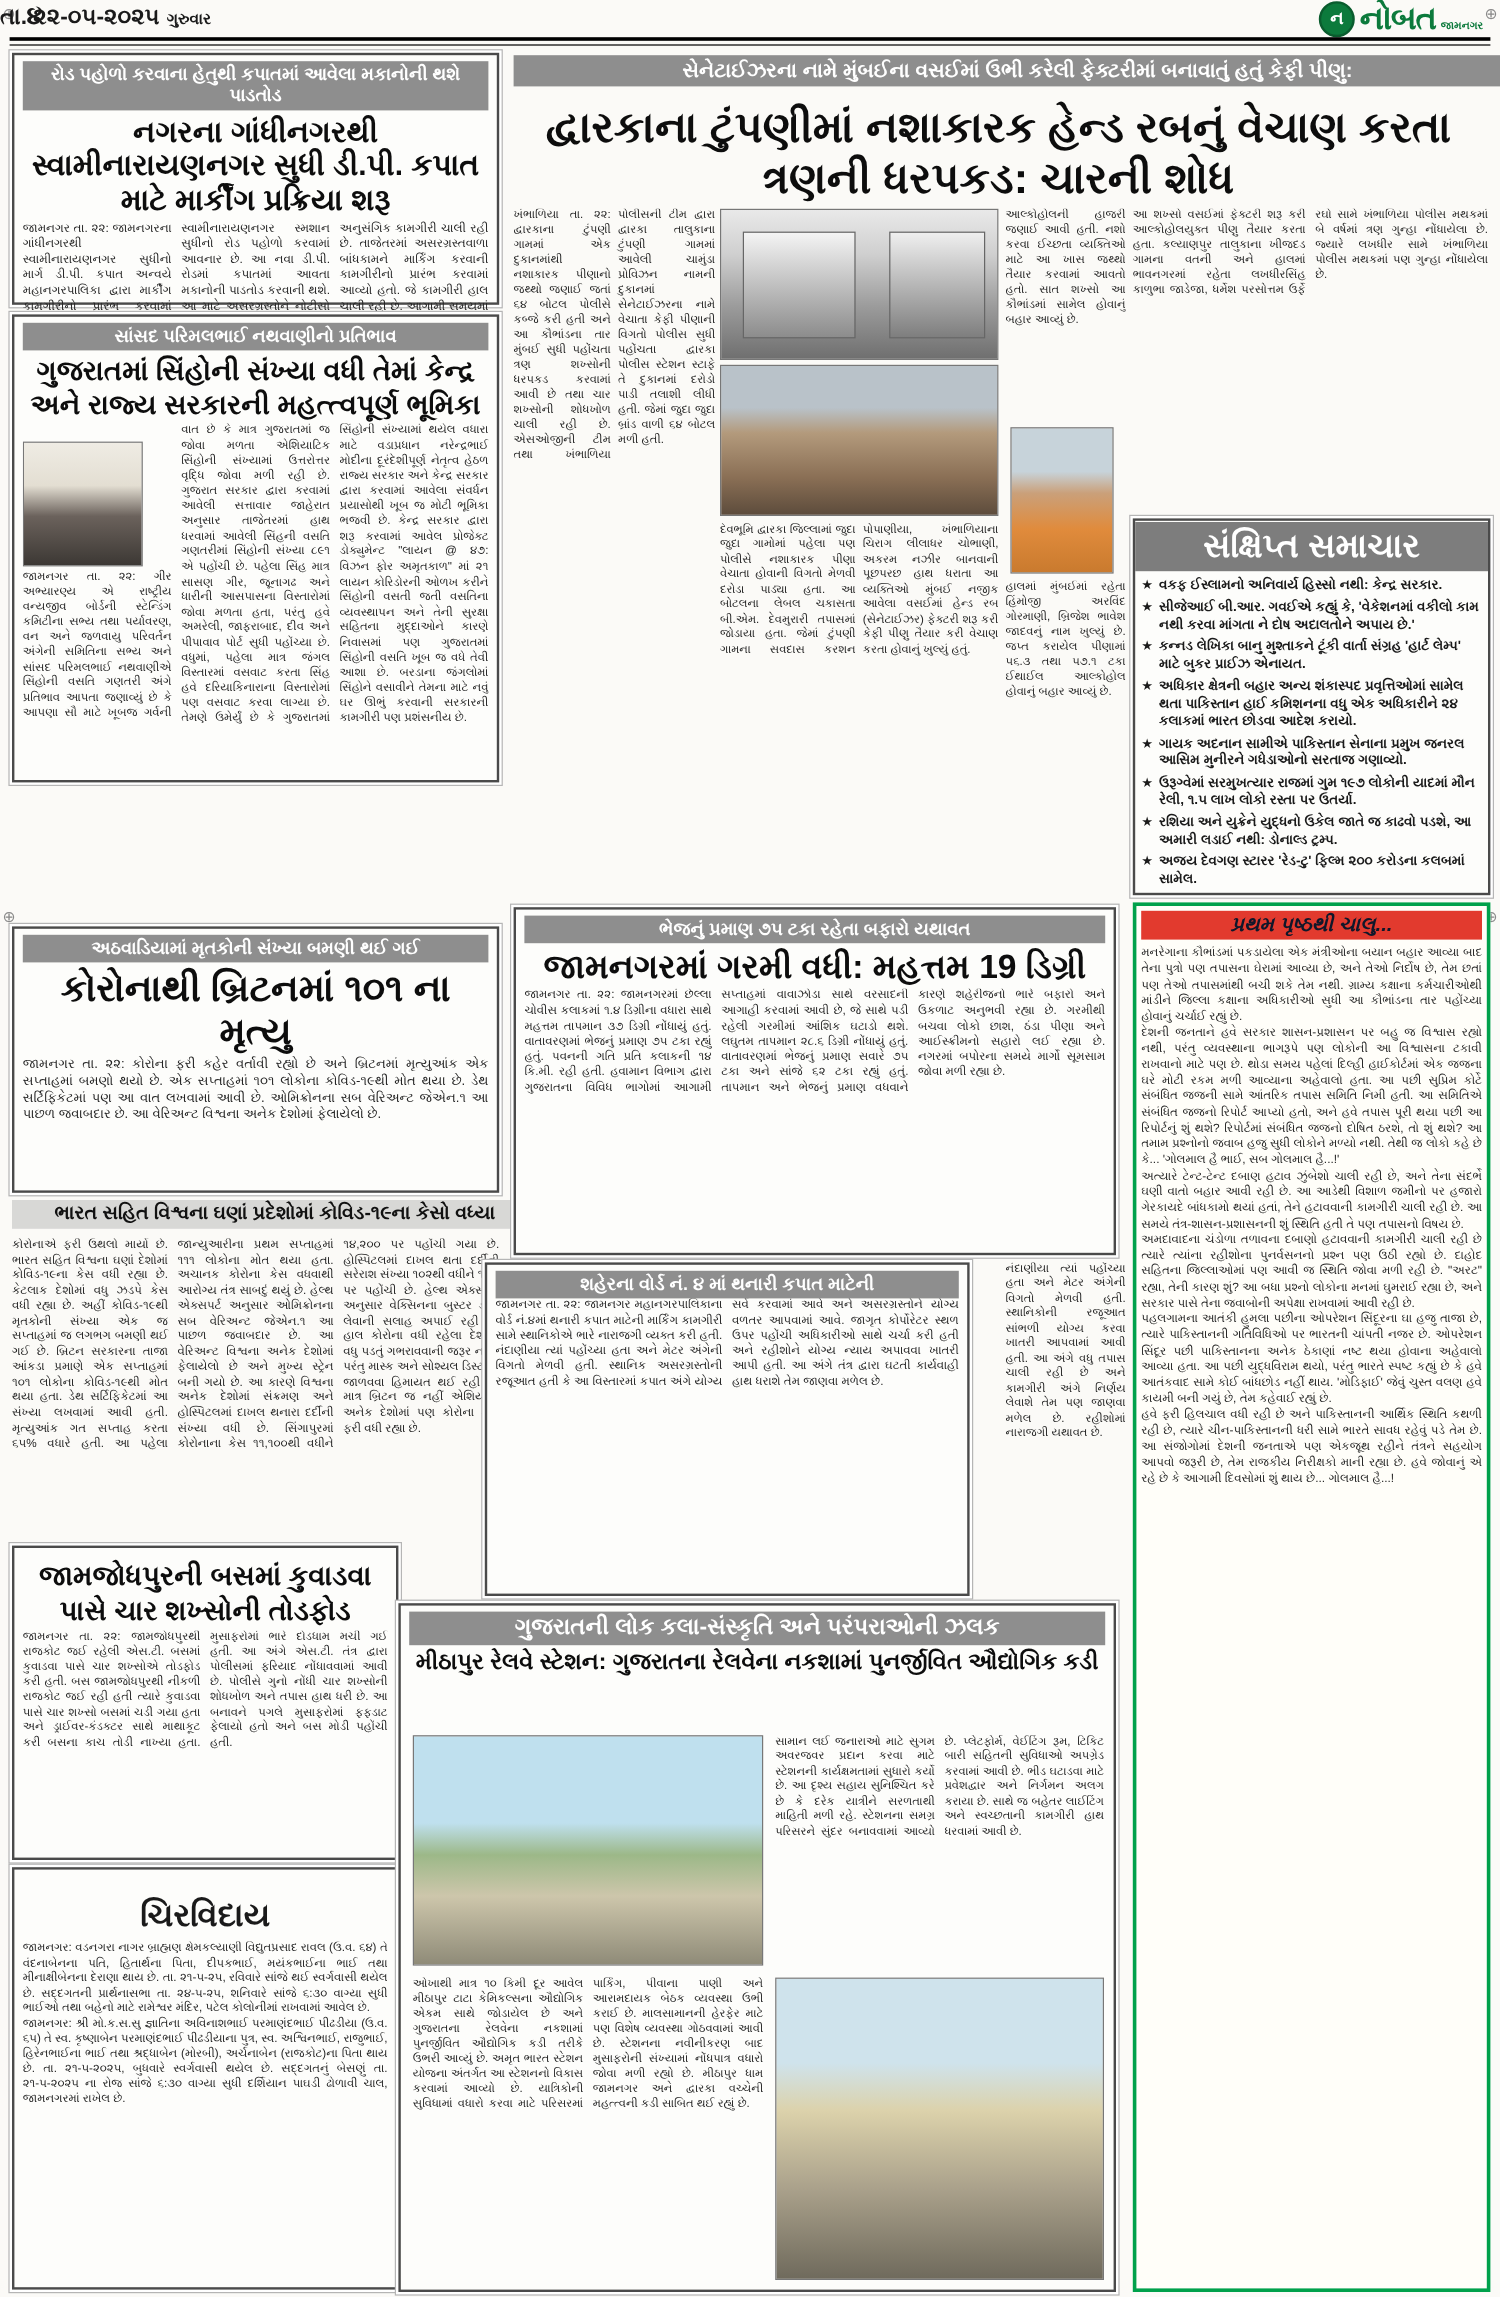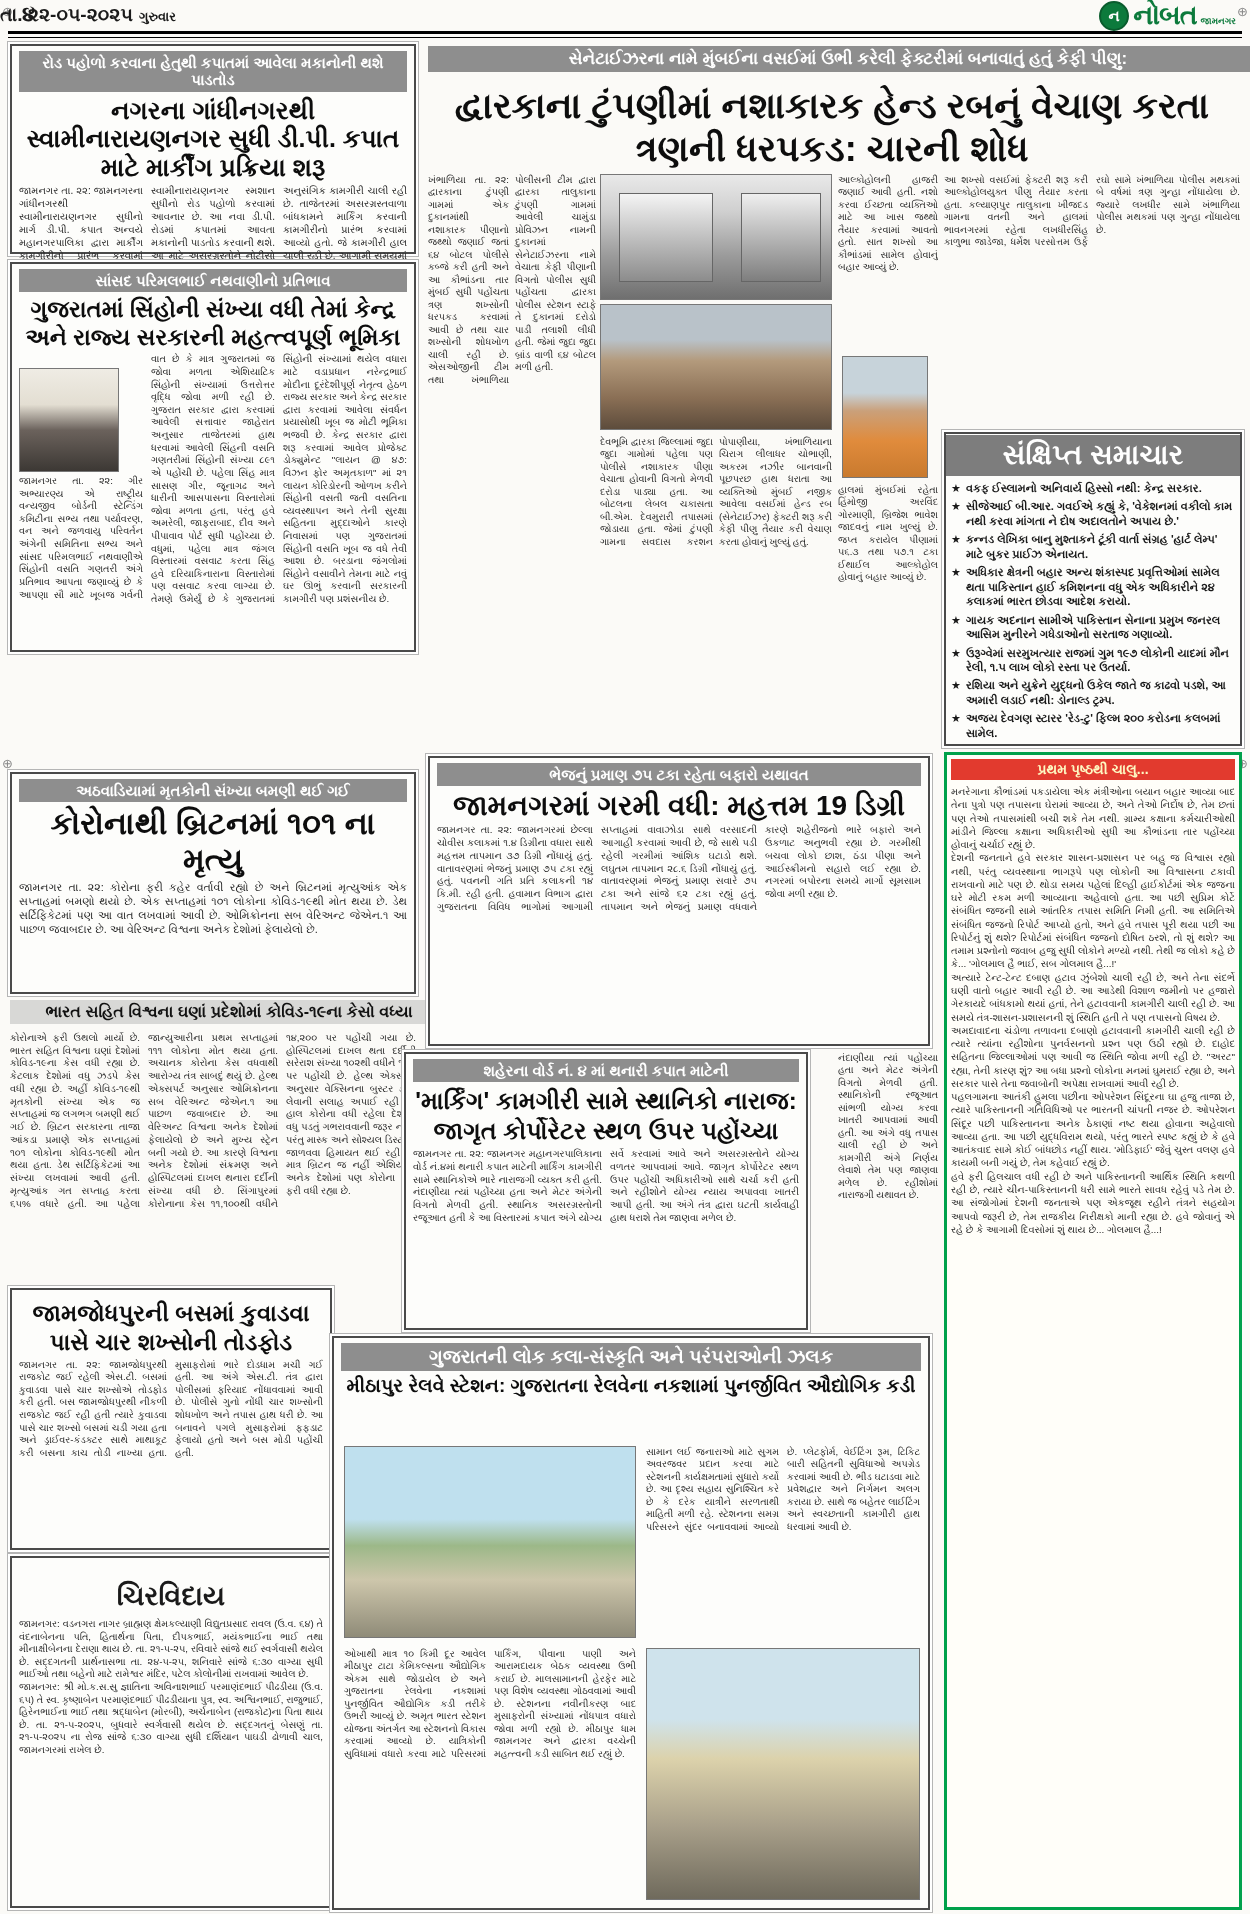--- a/index.html
+++ b/index.html
@@ -26,21 +26,21 @@
   .body-txt{font-size:10px;line-height:1.3;text-align:justify;color:#242424;white-space:pre-line;overflow:hidden;}
   .cols2{column-count:2;column-gap:8px;}
   .cols3{column-count:3;column-gap:8px;}
   .photo{box-sizing:border-box;border:1px solid #777;}
   
   .briefs-head{background:#7d7d7d;color:#ffffff;font-size:28px;font-weight:800;text-align:center;padding:4px 0;margin:-2px -3px 5px -3px;}
   .brief-item{display:flex;gap:5px;font-size:11.3px;font-weight:bold;line-height:1.28;margin:4px 2px;text-align:left;}
   .brief-item .star{flex:0 0 auto;font-size:11px;}
   
   .greenbox{border:3px solid #00a14b;background:#fffef9;box-sizing:border-box;padding:4px;}
-  .red-head{background:#e23a2e;color:#fef9c3;font-weight:bold;text-align:center;font-size:14px;padding:2px 0;margin-bottom:5px;}
+  .red-head{background:#e23a2e;color:#0f172a;font-weight:bold;text-align:center;font-size:17px;padding:2px 0;margin-bottom:5px;font-style:italic;}
   
   .ph-machine{background:linear-gradient(180deg,#e9e9e9 0%,#cfcfcf 30%,#9b9b9b 65%,#6f6f6f 100%);}
   .ph-machine:before{content:"";display:block;width:40%;height:70%;margin:8% 8%;background:linear-gradient(180deg,#f4f4f4,#8c8c8c);border:1px solid #666;float:left;}
   .ph-machine:after{content:"";display:block;width:34%;height:70%;margin:8% 4%;background:linear-gradient(180deg,#efefef,#7e7e7e);border:1px solid #666;float:left;}
   .ph-men{background:linear-gradient(180deg,#b9c2c9 0%,#b9c2c9 28%,#b39a7c 45%,#8a6f55 75%,#5d4c3c 100%);}
   .ph-portrait{background:linear-gradient(180deg,#c7d3da 0%,#c7d3da 30%,#caa07a 45%,#e08b3c 70%,#c97a2e 100%);}
   .ph-mp{background:linear-gradient(180deg,#efece4 0%,#e3ded2 35%,#6b625c 60%,#3c3834 100%);}
   .ph-station{background:linear-gradient(180deg,#bfe0ee 0%,#bfe0ee 38%,#9cb888 52%,#cdc6ab 70%,#8f8b78 100%);}
   .ph-ticket{background:linear-gradient(180deg,#cfe3ec 0%,#cfe3ec 28%,#dcd2ab 44%,#aaa18b 70%,#6f6a5c 100%);}
   .obit-title{font-size:27px;font-weight:800;text-align:center;margin:18px 0 6px 0;}
@@ -158,21 +158,20 @@
 </div>
 
 <div class="abs nbox" style="left:428px;top:756px;width:502px;height:290px;">
   <div class="kicker">ભેજનું પ્રમાણ ૭૫ ટકા રહેતા બફારો યથાવત</div>
   <div class="headline" style="font-size:28px;line-height:1.15;">જામનગરમાં ગરમી વધી: મહત્તમ 19 ડિગ્રી</div>
   <div class="body-txt cols3" style="height:196px;font-size:9.8px;">જામનગર તા. ૨૨: જામનગરમાં છેલ્લા ચોવીસ કલાકમાં ૧.૪ ડિગ્રીના વધારા સાથે મહત્તમ તાપમાન ૩૭ ડિગ્રી નોંધાયું હતું. વાતાવરણમાં ભેજનું પ્રમાણ ૭૫ ટકા રહ્યું હતું. પવનની ગતિ પ્રતિ કલાકની ૧૪ કિ.મી. રહી હતી. હવામાન વિભાગ દ્વારા ગુજરાતના વિવિધ ભાગોમાં આગામી સપ્તાહમાં વાવાઝોડા સાથે વરસાદની આગાહી કરવામાં આવી છે, જે સાથે પડી રહેલી ગરમીમાં આંશિક ઘટાડો થશે. લઘુતમ તાપમાન ૨૮.૬ ડિગ્રી નોંધાયું હતું. વાતાવરણમાં ભેજનું પ્રમાણ સવારે ૭૫ ટકા અને સાંજે ૬૨ ટકા રહ્યું હતું. તાપમાન અને ભેજનું પ્રમાણ વધવાને કારણે શહેરીજનો ભારે બફારો અને ઉકળાટ અનુભવી રહ્યા છે. ગરમીથી બચવા લોકો છાશ, ઠંડા પીણા અને આઈસ્ક્રીમનો સહારો લઈ રહ્યા છે. નગરમાં બપોરના સમયે માર્ગો સૂમસામ જોવા મળી રહ્યા છે.</div>
 </div>
 
 <div class="abs nbox" style="left:404px;top:1052px;width:404px;height:278px;">
   <div class="kicker">શહેરના વોર્ડ નં. ૪ માં થનારી કપાત માટેની</div>
-  <div class="headline" style="font-size:24px;line-height:1.25;">'માર્કિંગ' કામગીરી સામે સ્થાનિકો નારાજ: જાગૃત કોર્પોરેટર સ્થળ ઉપર પહોંચ્યા</div>
   <div class="body-txt cols2" style="height:158px;font-size:9.8px;">જામનગર તા. ૨૨: જામનગર મહાનગરપાલિકાના વોર્ડ નં.૪માં થનારી કપાત માટેની માર્કિંગ કામગીરી સામે સ્થાનિકોએ ભારે નારાજગી વ્યક્ત કરી હતી. નંદાણીયા ત્યાં પહોંચ્યા હતા અને મેટર અંગેની વિગતો મેળવી હતી. સ્થાનિક અસરગ્રસ્તોની રજૂઆત હતી કે આ વિસ્તારમાં કપાત અંગે યોગ્ય સર્વે કરવામાં આવે અને અસરગ્રસ્તોને યોગ્ય વળતર આપવામાં આવે. જાગૃત કોર્પોરેટર સ્થળ ઉપર પહોંચી અધિકારીઓ સાથે ચર્ચા કરી હતી અને રહીશોને યોગ્ય ન્યાય અપાવવા ખાતરી આપી હતી. આ અંગે તંત્ર દ્વારા ઘટતી કાર્યવાહી હાથ ધરાશે તેમ જાણવા મળેલ છે.</div>
 </div>
 <div class="abs body-txt" style="left:838px;top:1052px;width:100px;height:278px;font-size:9.6px;">નંદાણીયા ત્યાં પહોંચ્યા હતા અને મેટર અંગેની વિગતો મેળવી હતી. સ્થાનિકોની રજૂઆત સાંભળી યોગ્ય કરવા ખાતરી આપવામાં આવી હતી. આ અંગે વધુ તપાસ ચાલી રહી છે અને કામગીરી અંગે નિર્ણય લેવાશે તેમ પણ જાણવા મળેલ છે. રહીશોમાં નારાજગી યથાવત છે.</div>
 
 <div class="abs nbox" style="left:332px;top:1336px;width:598px;height:574px;">
   <div class="kicker" style="font-size:19px;">ગુજરાતની લોક કલા-સંસ્કૃતિ અને પરંપરાઓની ઝલક</div>
   <div class="headline" style="font-size:19px;line-height:1.2;">મીઠાપુર રેલવે સ્ટેશન: ગુજરાતના રેલવેના નકશામાં પુનર્જીવિત ઔદ્યોગિક કડી</div>
   <div class="photo ph-station" style="position:absolute;left:10px;top:108px;width:292px;height:192px;"></div>
   <div class="body-txt cols2" style="position:absolute;left:312px;top:108px;width:274px;height:192px;font-size:9.6px;">સામાન લઈ જનારાઓ માટે સુગમ અવરજવર પ્રદાન કરવા માટે સ્ટેશનની કાર્યક્ષમતામાં સુધારો કર્યો છે. આ દૃશ્ય સહાય સુનિશ્ચિત કરે છે કે દરેક યાત્રીને સરળતાથી માહિતી મળી રહે. સ્ટેશનના સમગ્ર પરિસરને સુંદર બનાવવામાં આવ્યો છે. પ્લેટફોર્મ, વેઈટિંગ રૂમ, ટિકિટ બારી સહિતની સુવિધાઓ અપગ્રેડ કરવામાં આવી છે. ભીડ ઘટાડવા માટે પ્રવેશદ્વાર અને નિર્ગમન અલગ કરાયા છે. સાથે જ બહેતર લાઈટિંગ અને સ્વચ્છતાની કામગીરી હાથ ધરવામાં આવી છે.</div>
   <div class="body-txt cols2" style="position:absolute;left:10px;top:310px;width:292px;height:252px;font-size:9.6px;">ઓખાથી માત્ર ૧૦ કિમી દૂર આવેલ મીઠાપુર ટાટા કેમિકલ્સના ઔદ્યોગિક એકમ સાથે જોડાયેલ છે અને ગુજરાતના રેલવેના નકશામાં પુનર્જીવિત ઔદ્યોગિક કડી તરીકે ઉભરી આવ્યું છે. અમૃત ભારત સ્ટેશન યોજના અંતર્ગત આ સ્ટેશનનો વિકાસ કરવામાં આવ્યો છે. યાત્રિકોની સુવિધામાં વધારો કરવા માટે પરિસરમાં પાર્કિંગ, પીવાના પાણી અને આરામદાયક બેઠક વ્યવસ્થા ઉભી કરાઈ છે. માલસામાનની હેરફેર માટે પણ વિશેષ વ્યવસ્થા ગોઠવવામાં આવી છે. સ્ટેશનના નવીનીકરણ બાદ મુસાફરોની સંખ્યામાં નોંધપાત્ર વધારો જોવા મળી રહ્યો છે. મીઠાપુર ધામ જામનગર અને દ્વારકા વચ્ચેની મહત્ત્વની કડી સાબિત થઈ રહ્યું છે.</div>

